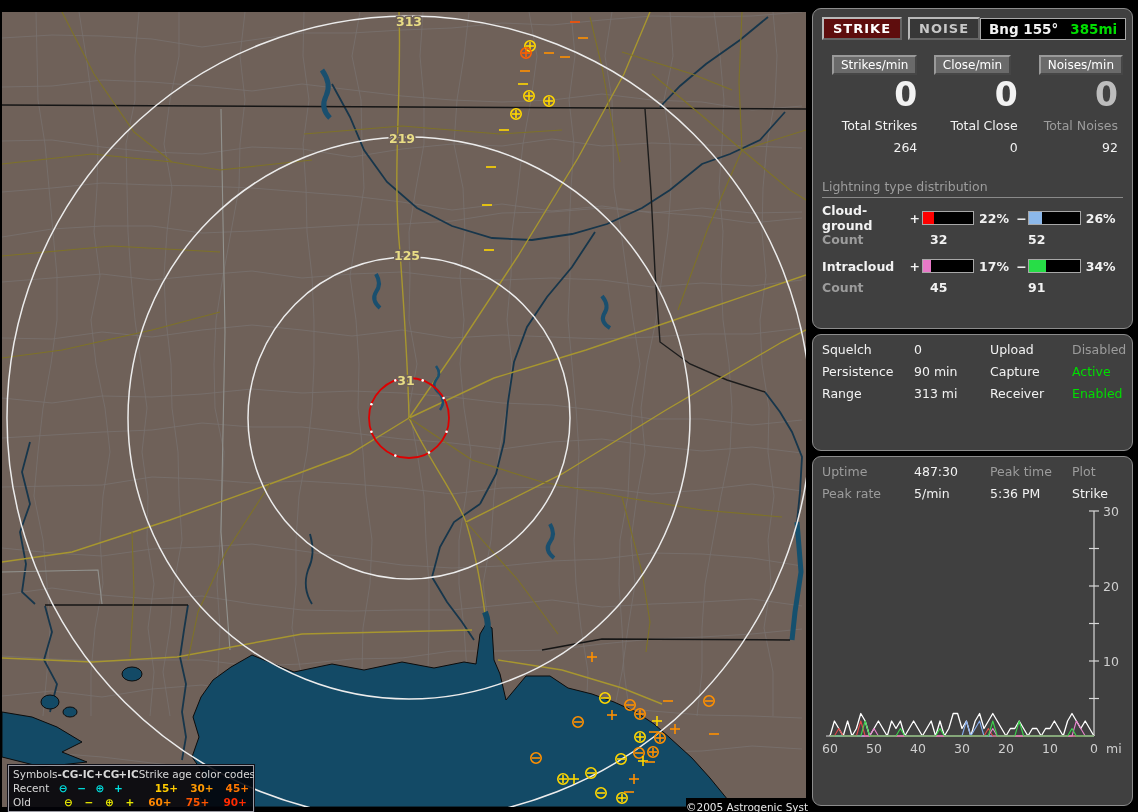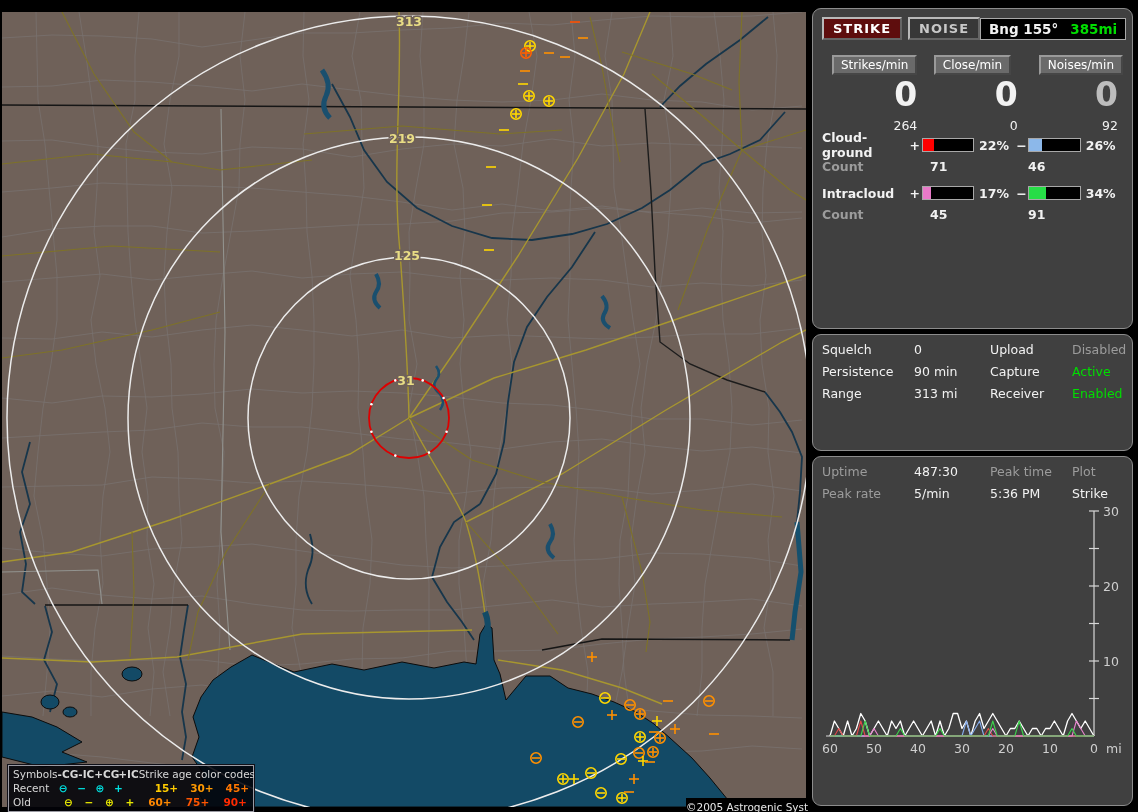--- a/index.html
+++ b/index.html
@@ -421,42 +421,48 @@
         <span><button class="btn-sm">Strikes/min</button></span>
         <span><button class="btn-sm">Close/min</button></span>
         <span><button class="btn-sm">Noises/min</button></span>
       </div>
       <div class="c3 zeros">
         <div>0</div>
         <div>0</div>
         <div>0</div>
       </div>
       <div class="c3 totals">
+        <div>Total Strikes</div>
+        <div>Total Close</div>
+        <div class="graytxt">Total Noises</div>
+      </div>
+      <div class="c3 totals">
         <div>264</div>
         <div>0</div>
         <div>92</div>
       </div>
+      <div class="dist-title">Lightning type distribution</div>
 
       <div class="dist-row">
         <span class="dr-label">Cloud-ground</span>
         <span class="dr-sign">+</span>
         <span class="dr-bar">
             <i style="width: 22%; background: rgb(255, 0, 0);"></i>
           </span>
         <span class="dr-pct">22%</span>
         <span class="dr-sign">−</span>
         <span class="dr-bar">
             <i style="width: 26%; background: rgb(140, 184, 234);"></i>
           </span>
         <span class="dr-pct">26%</span>
       </div>
       <div class="count-row">
         <span class="cl">Count</span>
-        <span class="cv1">71</span>
-        <span>46</span>
+        <span class="cv1">32</span>
+        <span>52</span>
       </div>
       <div class="dist-row" style="margin-top:6px">
         <span class="dr-label">Intracloud</span>
         <span class="dr-sign">+</span>
         <span class="dr-bar">
             <i style="width: 17%; background: rgb(232, 121, 200);"></i>
           </span>
         <span class="dr-pct">17%</span>
         <span class="dr-sign">−</span>
         <span class="dr-bar">

